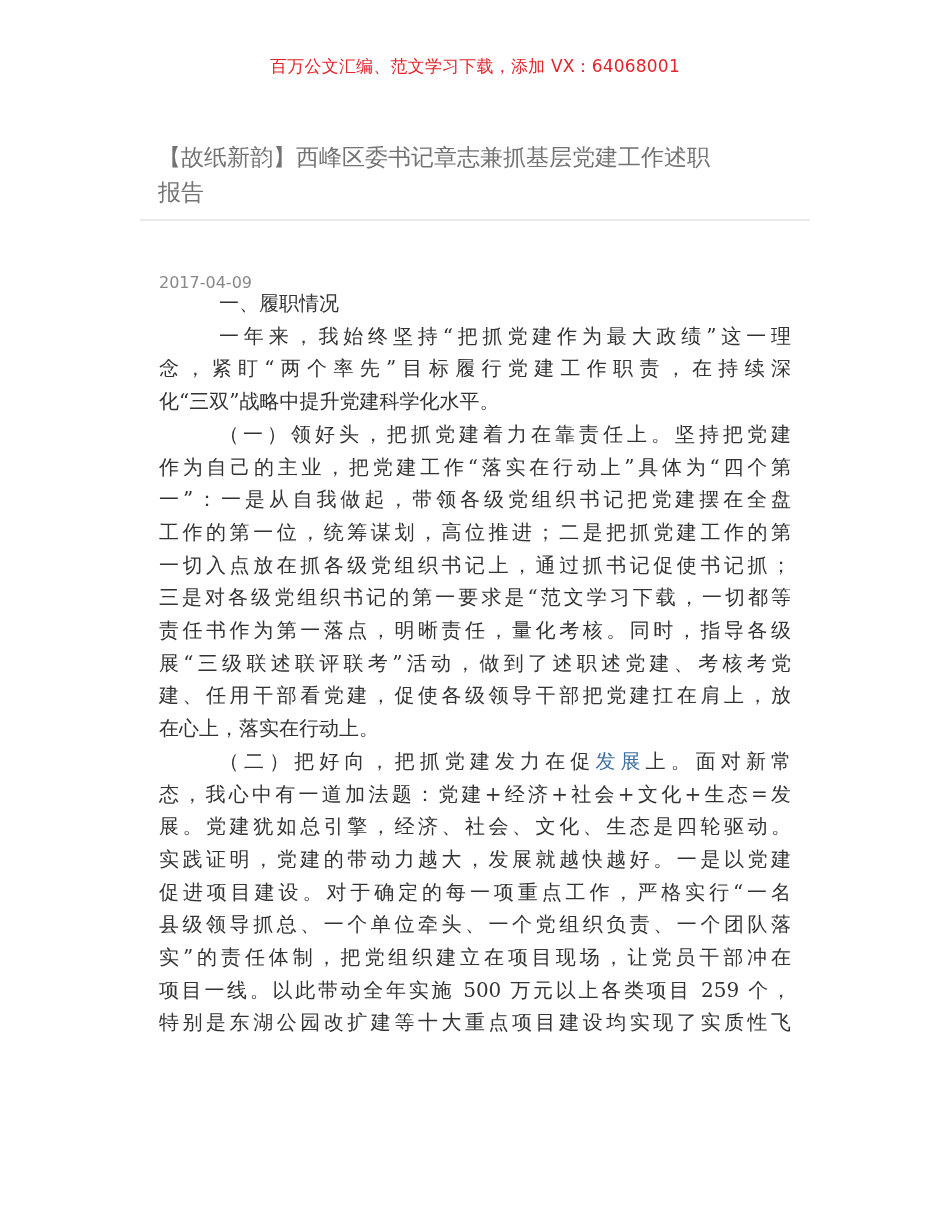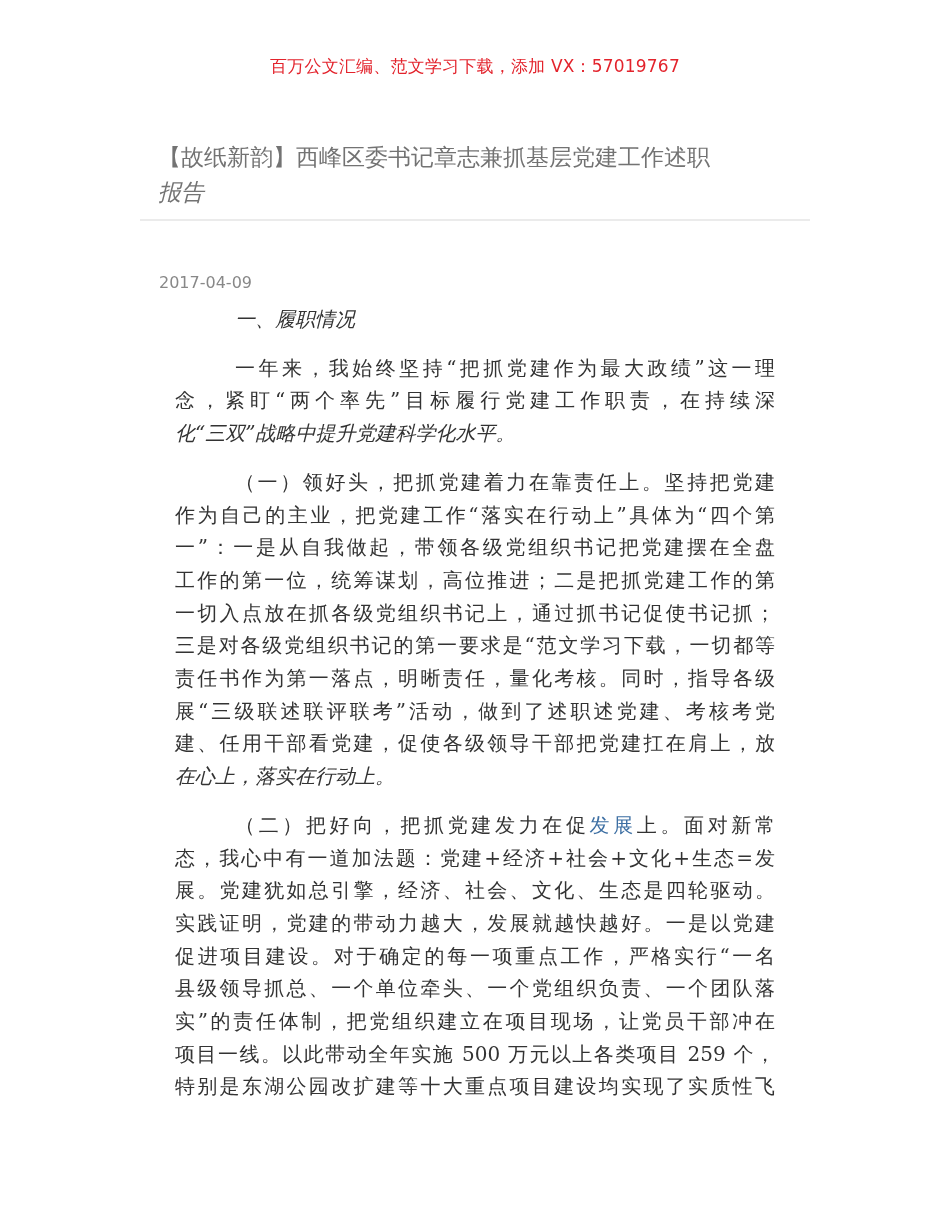--- a/index.html
+++ b/index.html
@@ -18,30 +18,30 @@
   }
   .date {
     position: absolute; top: 273px; left: 159px;
     font-family: "DejaVu Sans", sans-serif; font-size: 16px; color: #888888;
   }
   .content {
     position: absolute; top: 287px; left: 159px; width: 632px;
     font-family: "DejaVu Serif", serif; font-size: 20px; line-height: 32.7px; color: #333333;
     text-align: justify;
   }
-  .content p { margin: 16px; }
+  .content p { margin: 0; }
   .line { display: block; text-align-last: justify; white-space: nowrap; }
-  .line.last { text-align-last: left; font-style: italic; }
+  .line.last { text-align-last: left; }
   .indent { padding-left: 60px; }
   .link { color: #3d6fa3; }
 </style>
 </head>
 <body>
 
-<div class="banner">百万公文汇编、范文学习下载，添加 VX：57019767</div>
+<div class="banner">百万公文汇编、范文学习下载，添加 VX：64068001</div>
 
 <div class="title">
   <span class="line" style="text-align-last:left">【故纸新韵】西峰区委书记章志兼抓基层党建工作述职</span>
   <span class="line last">报告</span>
 </div>
 
 <div class="divider"></div>
 
 <div class="date">2017-04-09</div>
 

